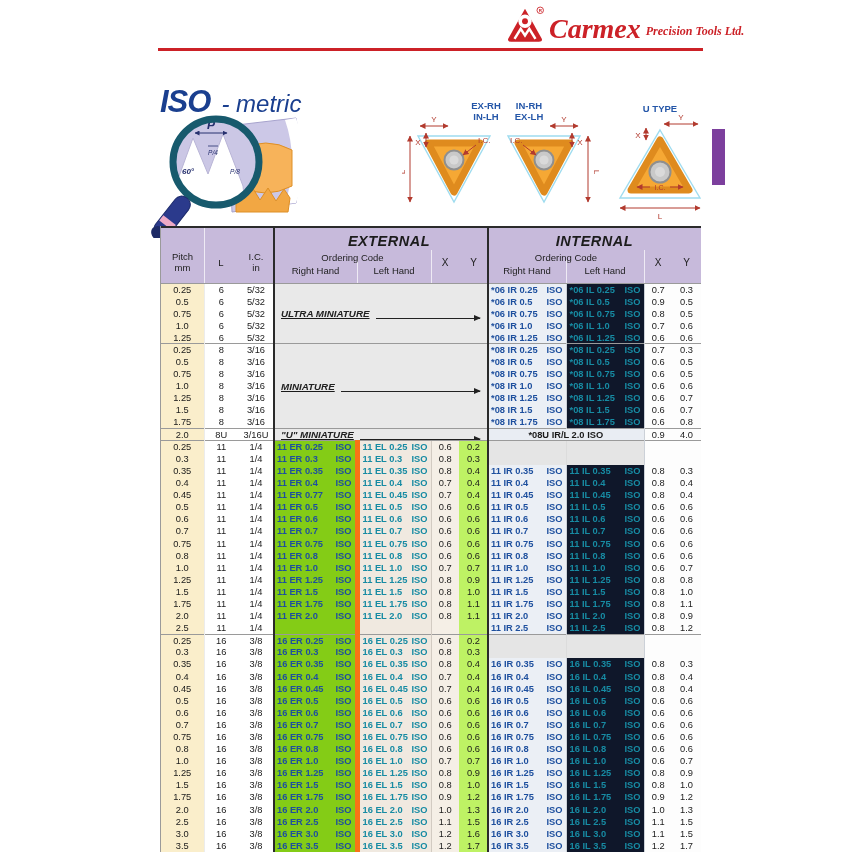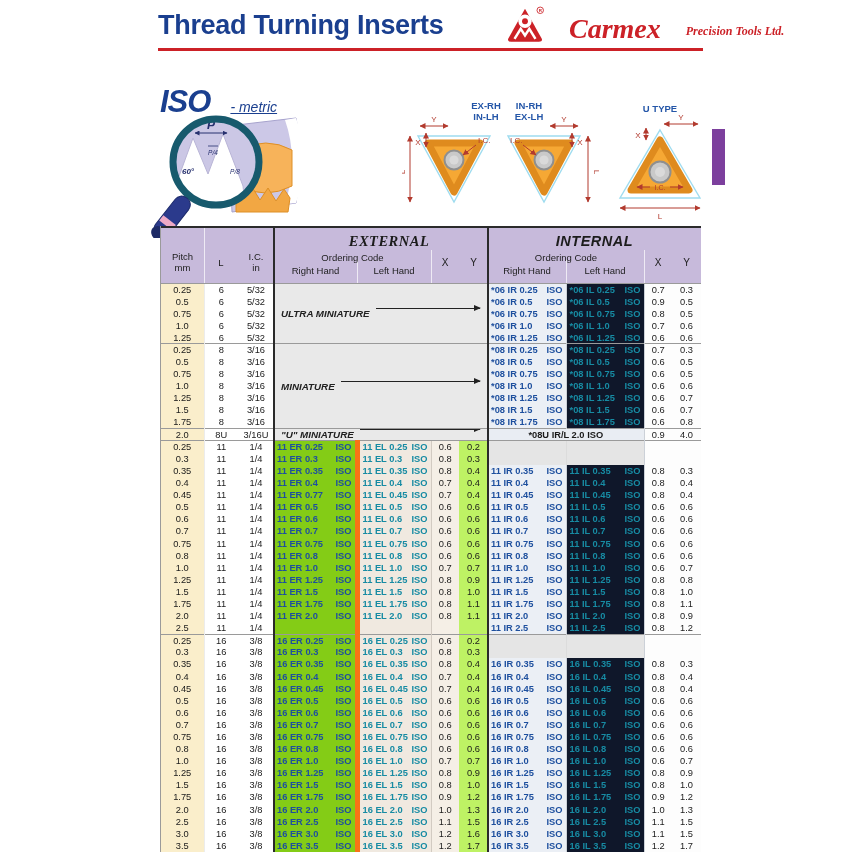--- a/index.html
+++ b/index.html
@@ -2,32 +2,32 @@
 <html><head>
 <meta charset="utf-8">
 <style>
   html,body{margin:0;padding:0;background:#fff;}
   #page{position:relative;width:853px;height:853px;background:#fff;overflow:hidden;
         font-family:"Liberation Sans",sans-serif;}
 
   
   .page-title{position:absolute;left:158px;top:10px;margin:0;font-size:27px;font-weight:bold;
               color:#1a3f8f;letter-spacing:-0.3px;}
-  .brand{position:absolute;left:505px;top:6px;display:flex;align-items:flex-end;gap:20px;}
+  .brand{position:absolute;left:505px;top:6px;display:flex;align-items:flex-end;}
   .brand-emblem{display:block;}
   .brand-name{font-family:"Liberation Serif",serif;font-style:italic;font-weight:bold;
               font-size:28px;color:#cc2127;margin-left:4px;line-height:34px;}
   .brand-suffix{font-family:"Liberation Serif",serif;font-style:italic;font-weight:bold;
                 font-size:12px;color:#cc2127;margin-left:5px;padding-bottom:7px;}
   .red-rule{position:absolute;left:158px;top:48px;width:545px;height:3px;background:#cc2127;}
 
   
   .iso-title{position:absolute;left:160px;top:84px;color:#1a3f8f;}
   .iso-title .iso{font-size:31px;font-weight:bold;font-style:italic;letter-spacing:-1px;}
-  .iso-title .metric{font-size:14px;font-style:italic;margin-left:20px;text-decoration:underline;}
+  .iso-title .metric{font-size:24px;font-style:italic;margin-left:11px;}
 
   .magnifier-svg{position:absolute;left:146px;top:100px;}
   .inserts-svg{position:absolute;left:402px;top:96px;}
   .purple-tab{position:absolute;left:712px;top:129px;width:13px;height:56px;background:#7c3f9d;}
 
   
   .tablewrap{position:absolute;left:160px;top:226px;width:540px;border-left:1px solid #9a9a9a;}
   .thead{position:relative;height:55px;background:#c7badb;border-top:2px solid #2b2b2b;}
   .thead .hl{position:absolute;text-align:center;color:#1c1c1c;}
   .h-ext,.h-int{font-style:italic;font-weight:bold;font-size:14.5px;letter-spacing:0.5px;}
@@ -56,34 +56,33 @@
   .c-ix{background:#fdfdfd;border-left:1px solid #ccd1d8;}
   .c-iy{background:#fdfdfd;}
   .c-ir.blank,.c-il.blank{background:#e5e5e5;border-left-color:#dcdcdc;}
 
   .code .cw{display:flex;justify-content:space-between;align-items:center;
             padding:0 3px;font-weight:bold;}
   .c-er .cw,.c-ir .cw{color:#1d4f9e;}
   .c-el .cw,.c-il .cw{color:#178ba3;}
 
   .c-extlabel{background:#e9e9e9;}
-  .glabel{display:flex;align-items:flex-start;padding:0 8px 0 7px;}
+  .glabel{display:flex;align-items:flex-end;padding:0 8px 0 7px;text-decoration:underline;}
   .glabel span{font-style:italic;font-weight:bold;font-size:9.8px;color:#222;white-space:nowrap;}
   .lbl-arrow{flex:1;height:1px;background:#222;position:relative;margin-left:6px;}
   .lbl-arrow::after{content:"";position:absolute;right:-1px;top:-3px;
                     border-left:7px solid #222;border-top:3px solid transparent;
                     border-bottom:3px solid transparent;}
   .c-intmerged{background:#e9edf3;font-weight:bold;color:#1d4f9e;}
 </style>
 </head>
 <body>
 
 <div id="page">
 
-  <h1 class="page-title">Thread Turning Inserts</h1>
 
   <div class="brand">
     <svg class="brand-emblem" width="40" height="40" viewBox="0 0 42 42">
       <path d="M21 3 L38.5 34 Q40 37.5 35.5 37.5 L6.5 37.5 Q2 37.5 3.5 34 Z" fill="#cc2127"></path>
       <circle cx="21" cy="16" r="7" fill="#fff"></circle>
       <circle cx="21" cy="16" r="3.1" fill="#cc2127"></circle>
       <path d="M10 34.5 L16.5 24 L21 31 L25.5 24 L32 34.5" fill="none" stroke="#fff" stroke-width="2.6"></path>
       <circle cx="37" cy="4.5" r="3.4" fill="#fff" stroke="#cc2127" stroke-width="0.9"></circle>
       <text x="37" y="6.6" font-size="4.6" font-weight="bold" fill="#cc2127" text-anchor="middle">R</text>
     </svg>
@@ -214,21 +213,21 @@
       <div class="hl h-col" style="left:0;width:43px;top:23px;">
         <div>Pitch</div>
           <div>mm</div>
       </div>
       <div class="hl h-col" style="left:43px;width:34px;top:29px;">L</div>
       <div class="hl h-col" style="left:77px;width:36px;top:23px;">
         <div>I.C.</div>
           <div>in</div>
       </div>
 
-      <div class="hl h-ext" style="left:113px;width:230px;top:5px;font-family:Liberation Serif, serif;">EXTERNAL</div>
+      <div class="hl h-ext" style="left:113px;width:230px;top:5px;">EXTERNAL</div>
       <div class="hl h-sub" style="left:113px;width:157px;top:24px;">Ordering Code</div>
       <div class="hl h-sub" style="left:113px;width:83px;top:37px;">Right Hand</div>
       <div class="hl h-sub" style="left:196px;width:74px;top:37px;">Left Hand</div>
       <div class="hl h-xy" style="left:270px;width:28px;top:29px;">X</div>
       <div class="hl h-xy" style="left:298px;width:29px;top:29px;">Y</div>
 
       <div class="hl h-int" style="left:327px;width:213px;top:5px;">INTERNAL</div>
       <div class="hl h-sub" style="left:327px;width:156px;top:24px;">Ordering Code</div>
       <div class="hl h-sub" style="left:327px;width:78px;top:37px;">Right Hand</div>
       <div class="hl h-sub" style="left:405px;width:78px;top:37px;">Left Hand</div>

